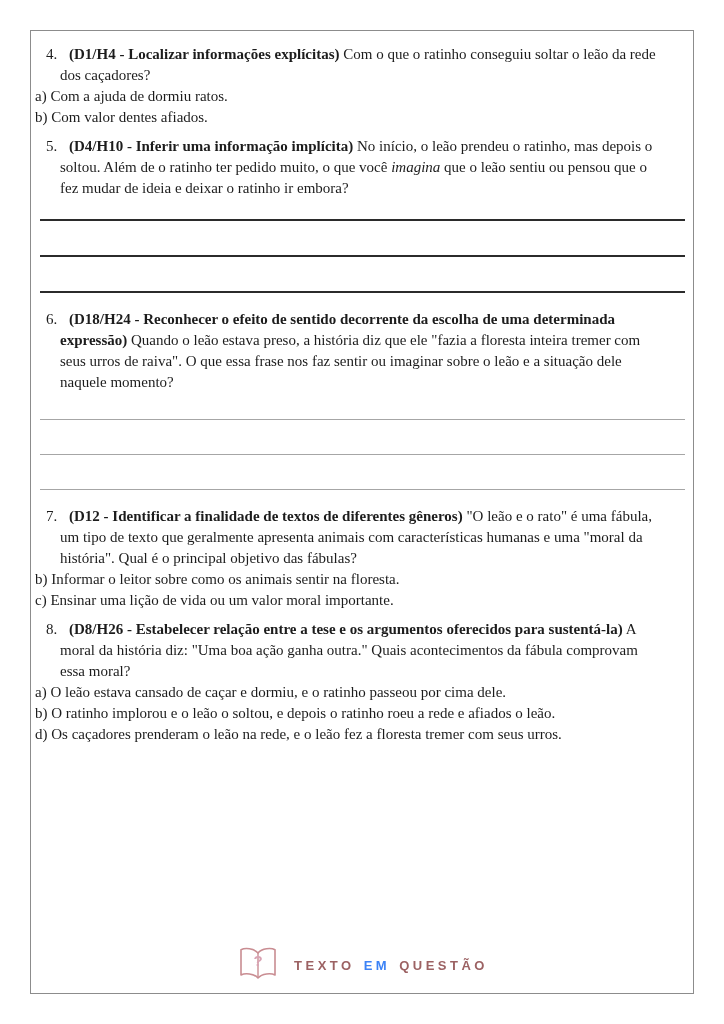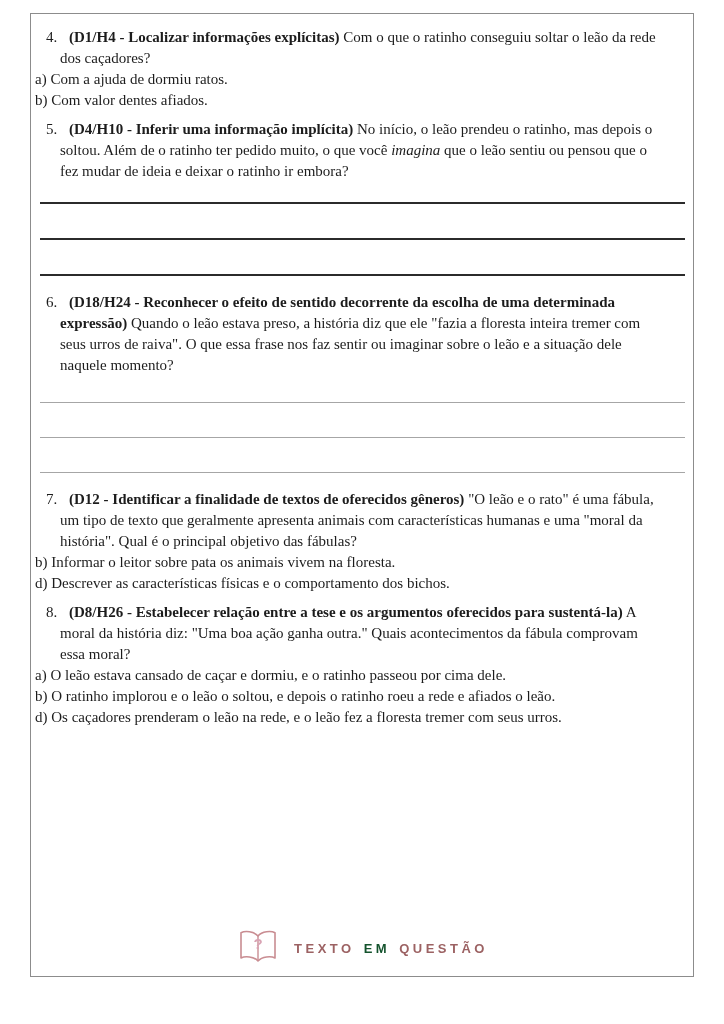--- a/index.html
+++ b/index.html
@@ -2,21 +2,21 @@
 <html lang="pt"><head>
 <meta charset="utf-8">
 <style>
   html,body{margin:0;padding:0;}
   body{
     width:724px;height:1024px;background:#ffffff;position:relative;
     font-family:"Liberation Serif", serif;color:#1c1c1c;
     -webkit-font-smoothing:antialiased;
   }
   .sheet{
-    position:absolute;left:30px;top:13px;width:664px;height:964px;
+    position:absolute;left:30px;top:30px;width:664px;height:964px;
     box-sizing:border-box;border:1px solid #8c8c8c;background:#fff;
   }
   .content{
     padding:13px 0 0 4px;font-size:15px;line-height:21px;
   }
   .question{margin-bottom:8px;}
   .q-head{
     padding-left:25px;padding-right:27px;text-indent:-14px;
   }
   .q-num{margin-right:8px;}
@@ -33,21 +33,21 @@
   .footer{
     position:absolute;left:0;right:0;bottom:4px;height:48px;
     display:flex;align-items:center;justify-content:center;
     font-family:"Liberation Sans", sans-serif;
   }
   .logo-icon{margin-right:14px;display:block;}
   .brand{
     font-size:13px;font-weight:bold;letter-spacing:3.5px;
     color:#9c6263;white-space:nowrap;
   }
-  .brand .w2{color:#14532d;margin:8px 9px;}
+  .brand .w2{color:#3b82f6;margin:8px 9px;}
 </style>
 </head>
 <body>
 
 <div class="sheet">
   <div class="content">
 
     <div class="question">
       <div class="q-head">
         <span class="q-num">4.</span>
@@ -82,25 +82,25 @@
       <div class="answer-lines light">
         <div class="ln"></div>
         <div class="ln"></div>
         <div class="ln"></div>
       </div>
     </div>
 
     <div class="question">
       <div class="q-head">
         <span class="q-num">7.</span>
-        <span class="q-desc">(D12 - Identificar a finalidade de textos de oferecidos gêneros)</span>
+        <span class="q-desc">(D12 - Identificar a finalidade de textos de diferentes gêneros)</span>
         <span>"O leão e o rato" é uma fábula, um tipo de texto que geralmente apresenta animais com características humanas e uma "moral da história". Qual é o principal objetivo das fábulas?</span>
       </div>
-      <div class="option">b) Informar o leitor sobre pata os animais vivem na floresta.</div>
-      <div class="option">d) Descrever as características físicas e o comportamento dos bichos.</div>
+      <div class="option">b) Informar o leitor sobre como os animais sentir na floresta.</div>
+      <div class="option">c) Ensinar uma lição de vida ou um valor moral importante.</div>
     </div>
 
     <div class="question">
       <div class="q-head">
         <span class="q-num">8.</span>
         <span class="q-desc">(D8/H26 - Estabelecer relação entre a tese e os argumentos oferecidos para sustentá-la)</span>
         <span>A moral da história diz: "Uma boa ação ganha outra." Quais acontecimentos da fábula comprovam essa moral?</span>
       </div>
       <div class="option">a) O leão estava cansado de caçar e dormiu, e o ratinho passeou por cima dele.</div>
       <div class="option">b) O ratinho implorou e o leão o soltou, e depois o ratinho roeu a rede e afiados o leão.</div>

